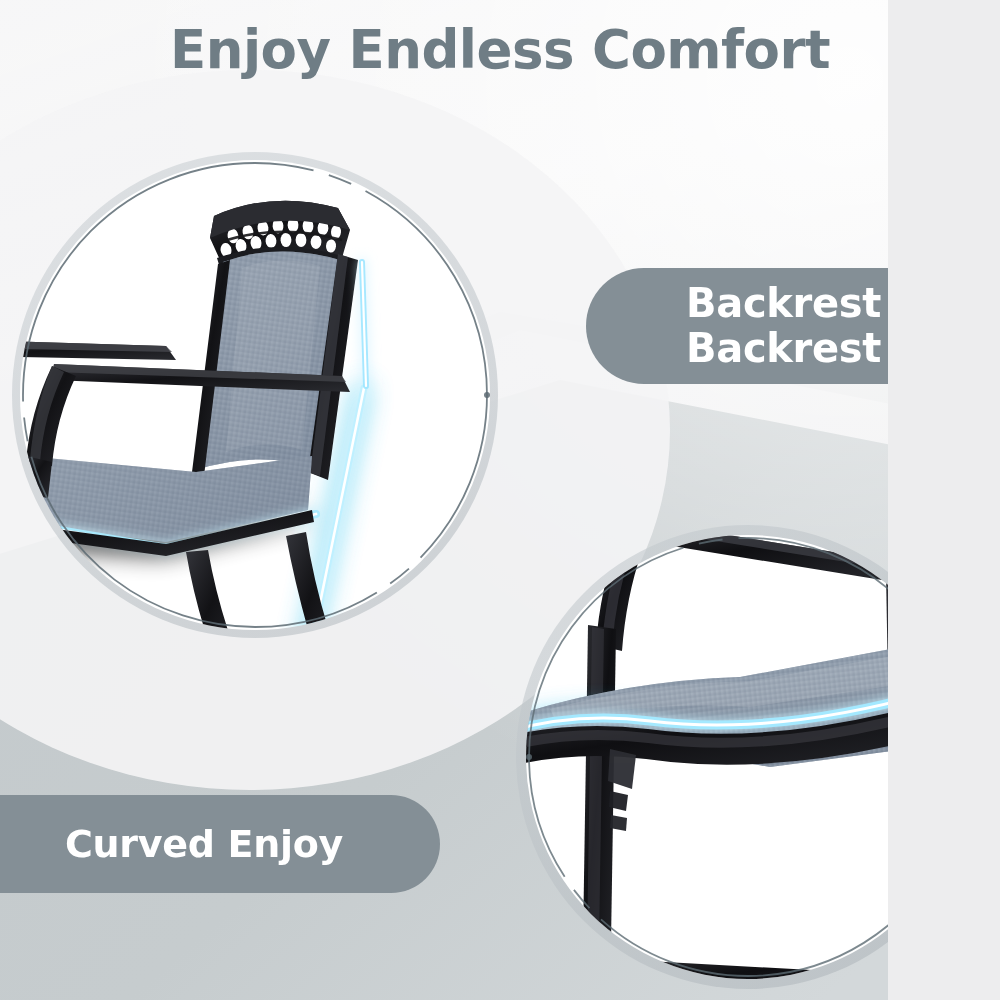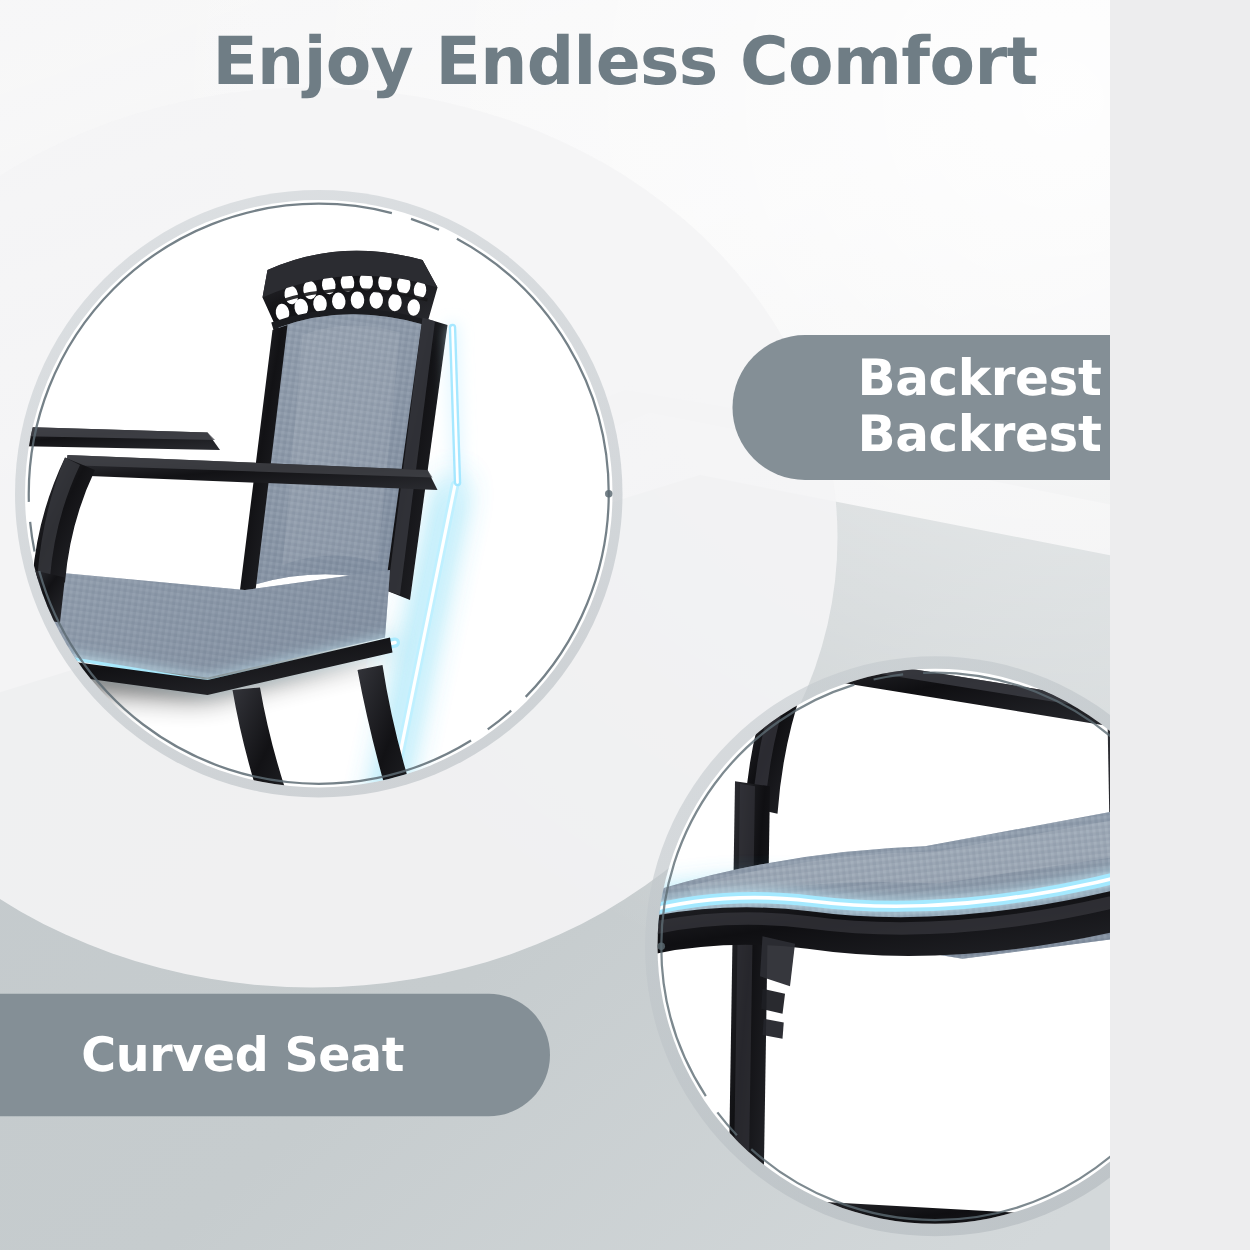--- a/index.html
+++ b/index.html
@@ -326,16 +326,16 @@
   </div>
 
   <div class="pill" id="pill-backrest">
     <div>
       <div>Backrest</div>
       <div>Backrest</div>
     </div>
   </div>
 
   <div class="pill" id="pill-seat">
-    <div>Curved Seat</div>
+    <div>Curved Enjoy</div>
   </div>
 
 </div>
 
 </body></html>

